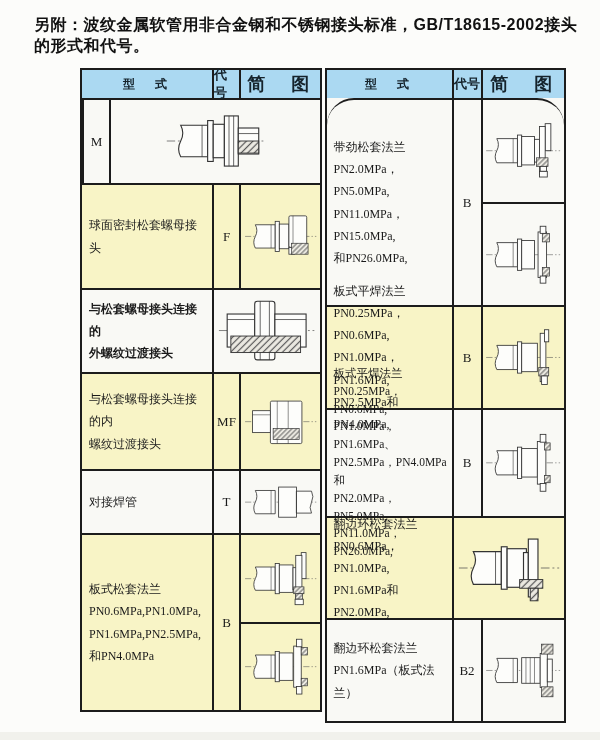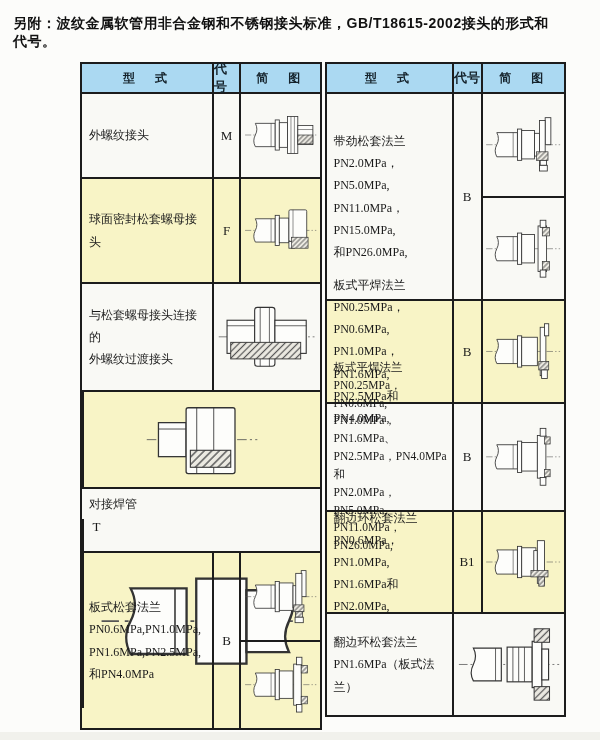--- a/index.html
+++ b/index.html
@@ -10,23 +10,23 @@
   }
   *{box-sizing:border-box;margin:0;padding:0;}
   html,body{width:600px;height:740px;}
   body{
     background:#fcfcfa;
     font-family:"Liberation Sans", sans-serif;
     color:#1a1a1a;
     overflow:hidden;
   }
   .doc-title{
-    margin:15px 0 11px 13px;
+    margin:15px 0 11px 34px;
     width:548px;
-    font-size:14px;
+    font-size:16px;
     font-weight:600;
     letter-spacing:0.5px;
     color:#111;
   }
   .tables{
     margin-left:33px;
     width:533px;
     display:flex;
     gap:3px;
     align-items:flex-start;
@@ -36,21 +36,21 @@
     border:2px solid var(--border);
     background:var(--row-plain);
   }
   .tbl-left{width:265px;}
   .tbl-right{width:265px;}
   .row{display:flex;align-items:stretch;}
   .row + .row{border-top:2px solid var(--border);}
   .hrow{height:28px;background:var(--header-bg);}
   .hcell{
     display:flex;align-items:center;justify-content:center;
-    font-size:12px;font-weight:600;letter-spacing:4px;color:#15232c;
+    font-size:18px;font-weight:600;letter-spacing:4px;color:#15232c;
   }
   .tcell{
     width:130px;flex:0 0 auto;
     display:flex;align-items:center;
     padding:4px 4px 4px 7px;
     font-family:"Liberation Serif", serif;
     font-size:12px;line-height:1.85;
     white-space:pre-line;
   }
   .tbl-right .tcell{width:125px;}
@@ -86,21 +86,20 @@
 <div class="tables">
 
   <div class="tbl tbl-left">
     <div class="row hrow">
       <div class="tcell hcell" style="padding:0;">型　式</div>
       <div class="ccell hcell" style="letter-spacing:0;">代号</div>
       <div class="dcell hcell">简　图</div>
     </div>
 
     <div class="row" style="height:85px;">
-      <div class="tcell">外螺纹接头</div>
       <div class="ccell">M</div>
       <div class="dcell">
           <div class="dsub">
             <svg viewBox="0 0 110 84" preserveAspectRatio="xMidYMid meet">
               <line x1="3" y1="42" x2="107" y2="42" class="cl"></line>
               <path class="s" d="M47,25 H18 q4.5,8.5 0,17 q-4.5,8.5 0,17 H47 Z"></path>
               <line x1="41" y1="25" x2="41" y2="59" class="t"></line>
               <rect x="47" y="20" width="6" height="44" rx="0" class="s"></rect>
               <rect x="53" y="24" width="12" height="36" rx="0" class="s"></rect>
               <rect x="65" y="15" width="15" height="54" rx="0" class="s"></rect>
@@ -139,21 +138,21 @@
                   <rect width="5" height="5" fill="#eceae2"></rect>
                   <line x1="2.5" y1="0" x2="2.5" y2="5" stroke="#555" stroke-width="1.3"></line>
                 </pattern>
               </defs>
               <rect x="71" y="52" width="24" height="16" fill="url(#h2)" stroke="#333" stroke-width="1"></rect>
             </svg>
           </div>
         </div>
     </div>
 
-    <div class="row" style="height:108px;">
+    <div class="row" style="height:84px;font-weight:bold;">
       <div class="tcell">与松套螺母接头连接的
 外螺纹过渡接头</div>
       <div class="dcell">
           <div class="dsub">
             <svg viewBox="0 0 110 84" preserveAspectRatio="xMidYMid meet">
               <line x1="3" y1="42" x2="107" y2="42" class="cl"></line>
               <rect x="12" y="24" width="30" height="36" rx="0" class="s"></rect>
               <line x1="12" y1="30" x2="42" y2="30" class="t"></line>
               <rect x="42" y="10" width="22" height="64" rx="3" class="s"></rect>
               <line x1="48" y1="10" x2="48" y2="74" class="t"></line>
@@ -166,20 +165,23 @@
                   <line x1="2.5" y1="0" x2="2.5" y2="5" stroke="#555" stroke-width="1.3"></line>
                 </pattern>
               </defs>
               <rect x="16" y="48" width="76" height="18" fill="url(#h3)" stroke="#333" stroke-width="1"></rect>
             </svg>
           </div>
         </div>
     </div>
 
     <div class="row yellow" style="height:97px;">
+      <div class="tcell">与松套螺母接头连接的内
+螺纹过渡接头</div>
+      <div class="ccell">MF</div>
       <div class="dcell">
           <div class="dsub">
             <svg viewBox="0 0 110 84" preserveAspectRatio="xMidYMid meet">
               <line x1="3" y1="42" x2="107" y2="42" class="cl"></line>
               <rect x="14" y="26" width="26" height="32" rx="0" class="s"></rect>
               <line x1="14" y1="32" x2="40" y2="32" class="t"></line>
               <rect x="40" y="12" width="46" height="62" rx="2" class="s"></rect>
               <line x1="50" y1="12" x2="50" y2="74" class="t"></line>
               <line x1="66" y1="12" x2="66" y2="74" class="t"></line>
               <defs>
@@ -187,21 +189,21 @@
                   <rect width="5" height="5" fill="#eceae2"></rect>
                   <line x1="2.5" y1="0" x2="2.5" y2="5" stroke="#555" stroke-width="1.3"></line>
                 </pattern>
               </defs>
               <rect x="44" y="52" width="38" height="16" fill="url(#h4)" stroke="#333" stroke-width="1"></rect>
             </svg>
           </div>
         </div>
     </div>
 
-    <div class="row" style="height:64px;flex-direction:column;">
+    <div class="row" style="height:64px;">
       <div class="tcell">对接焊管</div>
       <div class="ccell">T</div>
       <div class="dcell">
           <div class="dsub">
             <svg viewBox="0 0 110 84" preserveAspectRatio="xMidYMid meet">
               <line x1="3" y1="42" x2="107" y2="42" class="cl"></line>
               <path class="s" d="M47,25 H18 q4.5,8.5 0,17 q-4.5,8.5 0,17 H47 Z"></path>
               <line x1="41" y1="25" x2="41" y2="59" class="t"></line>
               <rect x="52" y="20" width="26" height="44" rx="0" class="s"></rect>
               <path class="s" d="M78,26 H100 q4,8 0,16 q-4,8 0,16 H78 Z"></path>
@@ -275,21 +277,21 @@
     </div>
   </div>
 
   <div class="tbl tbl-right">
     <div class="row hrow">
       <div class="tcell hcell" style="padding:0;">型　式</div>
       <div class="ccell hcell" style="letter-spacing:0;">代号</div>
       <div class="dcell hcell">简　图</div>
     </div>
 
-    <div class="row" style="height:207px;">
+    <div class="row" style="height:207px;border-radius:27px;">
       <div class="tcell">带劲松套法兰
 PN2.0MPa，PN5.0MPa,
 PN11.0MPa，PN15.0MPa,
 和PN26.0MPa,</div>
       <div class="ccell">B</div>
       <div class="dcell">
         <div class="dsub">
             <svg viewBox="0 0 110 84" preserveAspectRatio="xMidYMid meet">
               <line x1="3" y1="42" x2="107" y2="42" class="cl"></line>
               <path class="s" d="M47,25 H18 q4.5,8.5 0,17 q-4.5,8.5 0,17 H47 Z"></path>
@@ -403,21 +405,20 @@
               <rect x="79" y="71" width="8" height="11" rx="0" class="s"></rect>
             </svg>
           </div>
         </div>
     </div>
 
     <div class="row yellow" style="height:102px;">
       <div class="tcell">翻边环松套法兰
 PN0.6MPa，PN1.0MPa,
 PN1.6MPa和PN2.0MPa,</div>
-      <div class="ccell">B1</div>
       <div class="dcell">
           <div class="dsub">
             <svg viewBox="0 0 110 84" preserveAspectRatio="xMidYMid meet">
               <line x1="3" y1="42" x2="107" y2="42" class="cl"></line>
               <path class="s" d="M47,25 H18 q4.5,8.5 0,17 q-4.5,8.5 0,17 H47 Z"></path>
               <line x1="41" y1="25" x2="41" y2="59" class="t"></line>
               <rect x="47" y="20" width="6" height="44" rx="0" class="s"></rect>
               <rect x="53" y="22" width="20" height="40" rx="0" class="s"></rect>
               <rect x="70" y="26" width="5" height="32" rx="0" class="s"></rect>
               <rect x="75" y="12" width="10" height="60" rx="0" class="s"></rect>
@@ -436,20 +437,21 @@
               </defs>
               <rect x="77" y="63" width="8" height="13" fill="url(#h16)" stroke="#333" stroke-width="1"></rect>
             </svg>
           </div>
         </div>
     </div>
 
     <div class="row" style="height:103px;">
       <div class="tcell">翻边环松套法兰
 PN1.6MPa（板式法兰）</div>
+      <div class="ccell">B2</div>
       <div class="dcell">
           <div class="dsub">
             <svg viewBox="0 0 110 84" preserveAspectRatio="xMidYMid meet">
               <line x1="3" y1="42" x2="107" y2="42" class="cl"></line>
               <path class="s" d="M47,25 H18 q4.5,8.5 0,17 q-4.5,8.5 0,17 H47 Z"></path>
               <line x1="41" y1="25" x2="41" y2="59" class="t"></line>
               <rect x="53" y="24" width="26" height="36" rx="0" class="s"></rect>
               <line x1="59" y1="24" x2="59" y2="60" class="t"></line>
               <line x1="65" y1="24" x2="65" y2="60" class="t"></line>
               <line x1="71" y1="24" x2="71" y2="60" class="t"></line>

